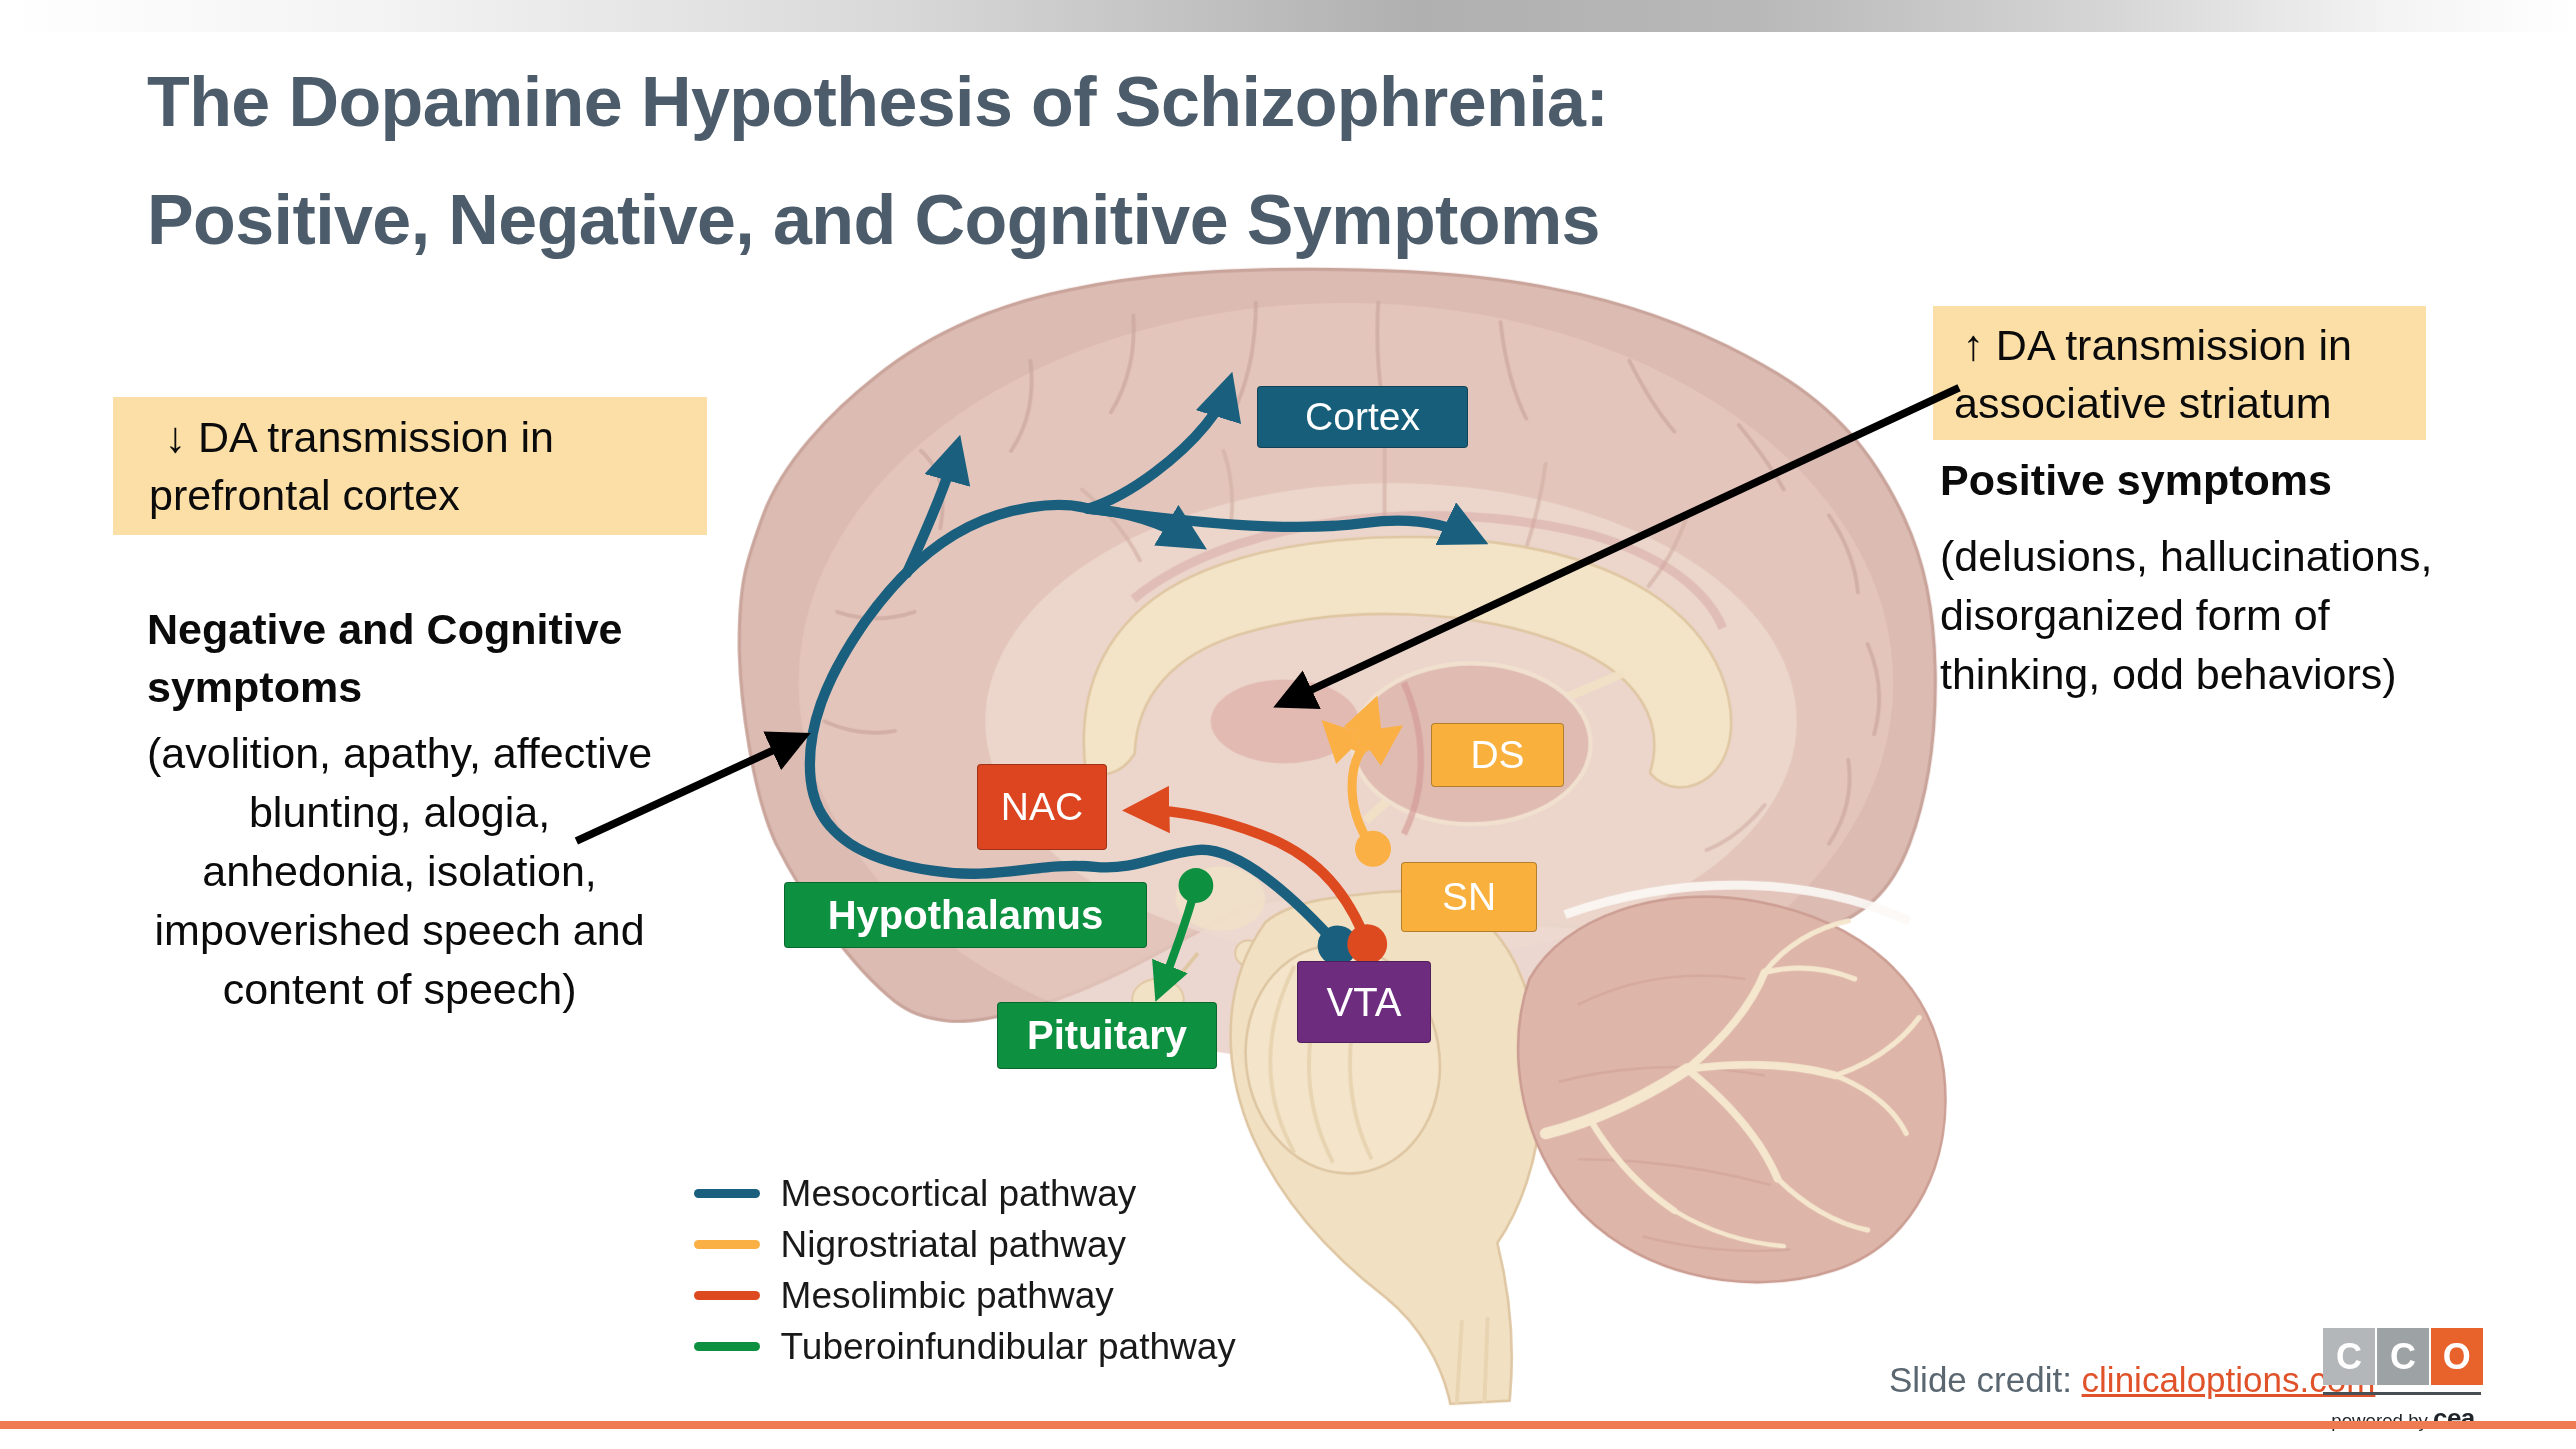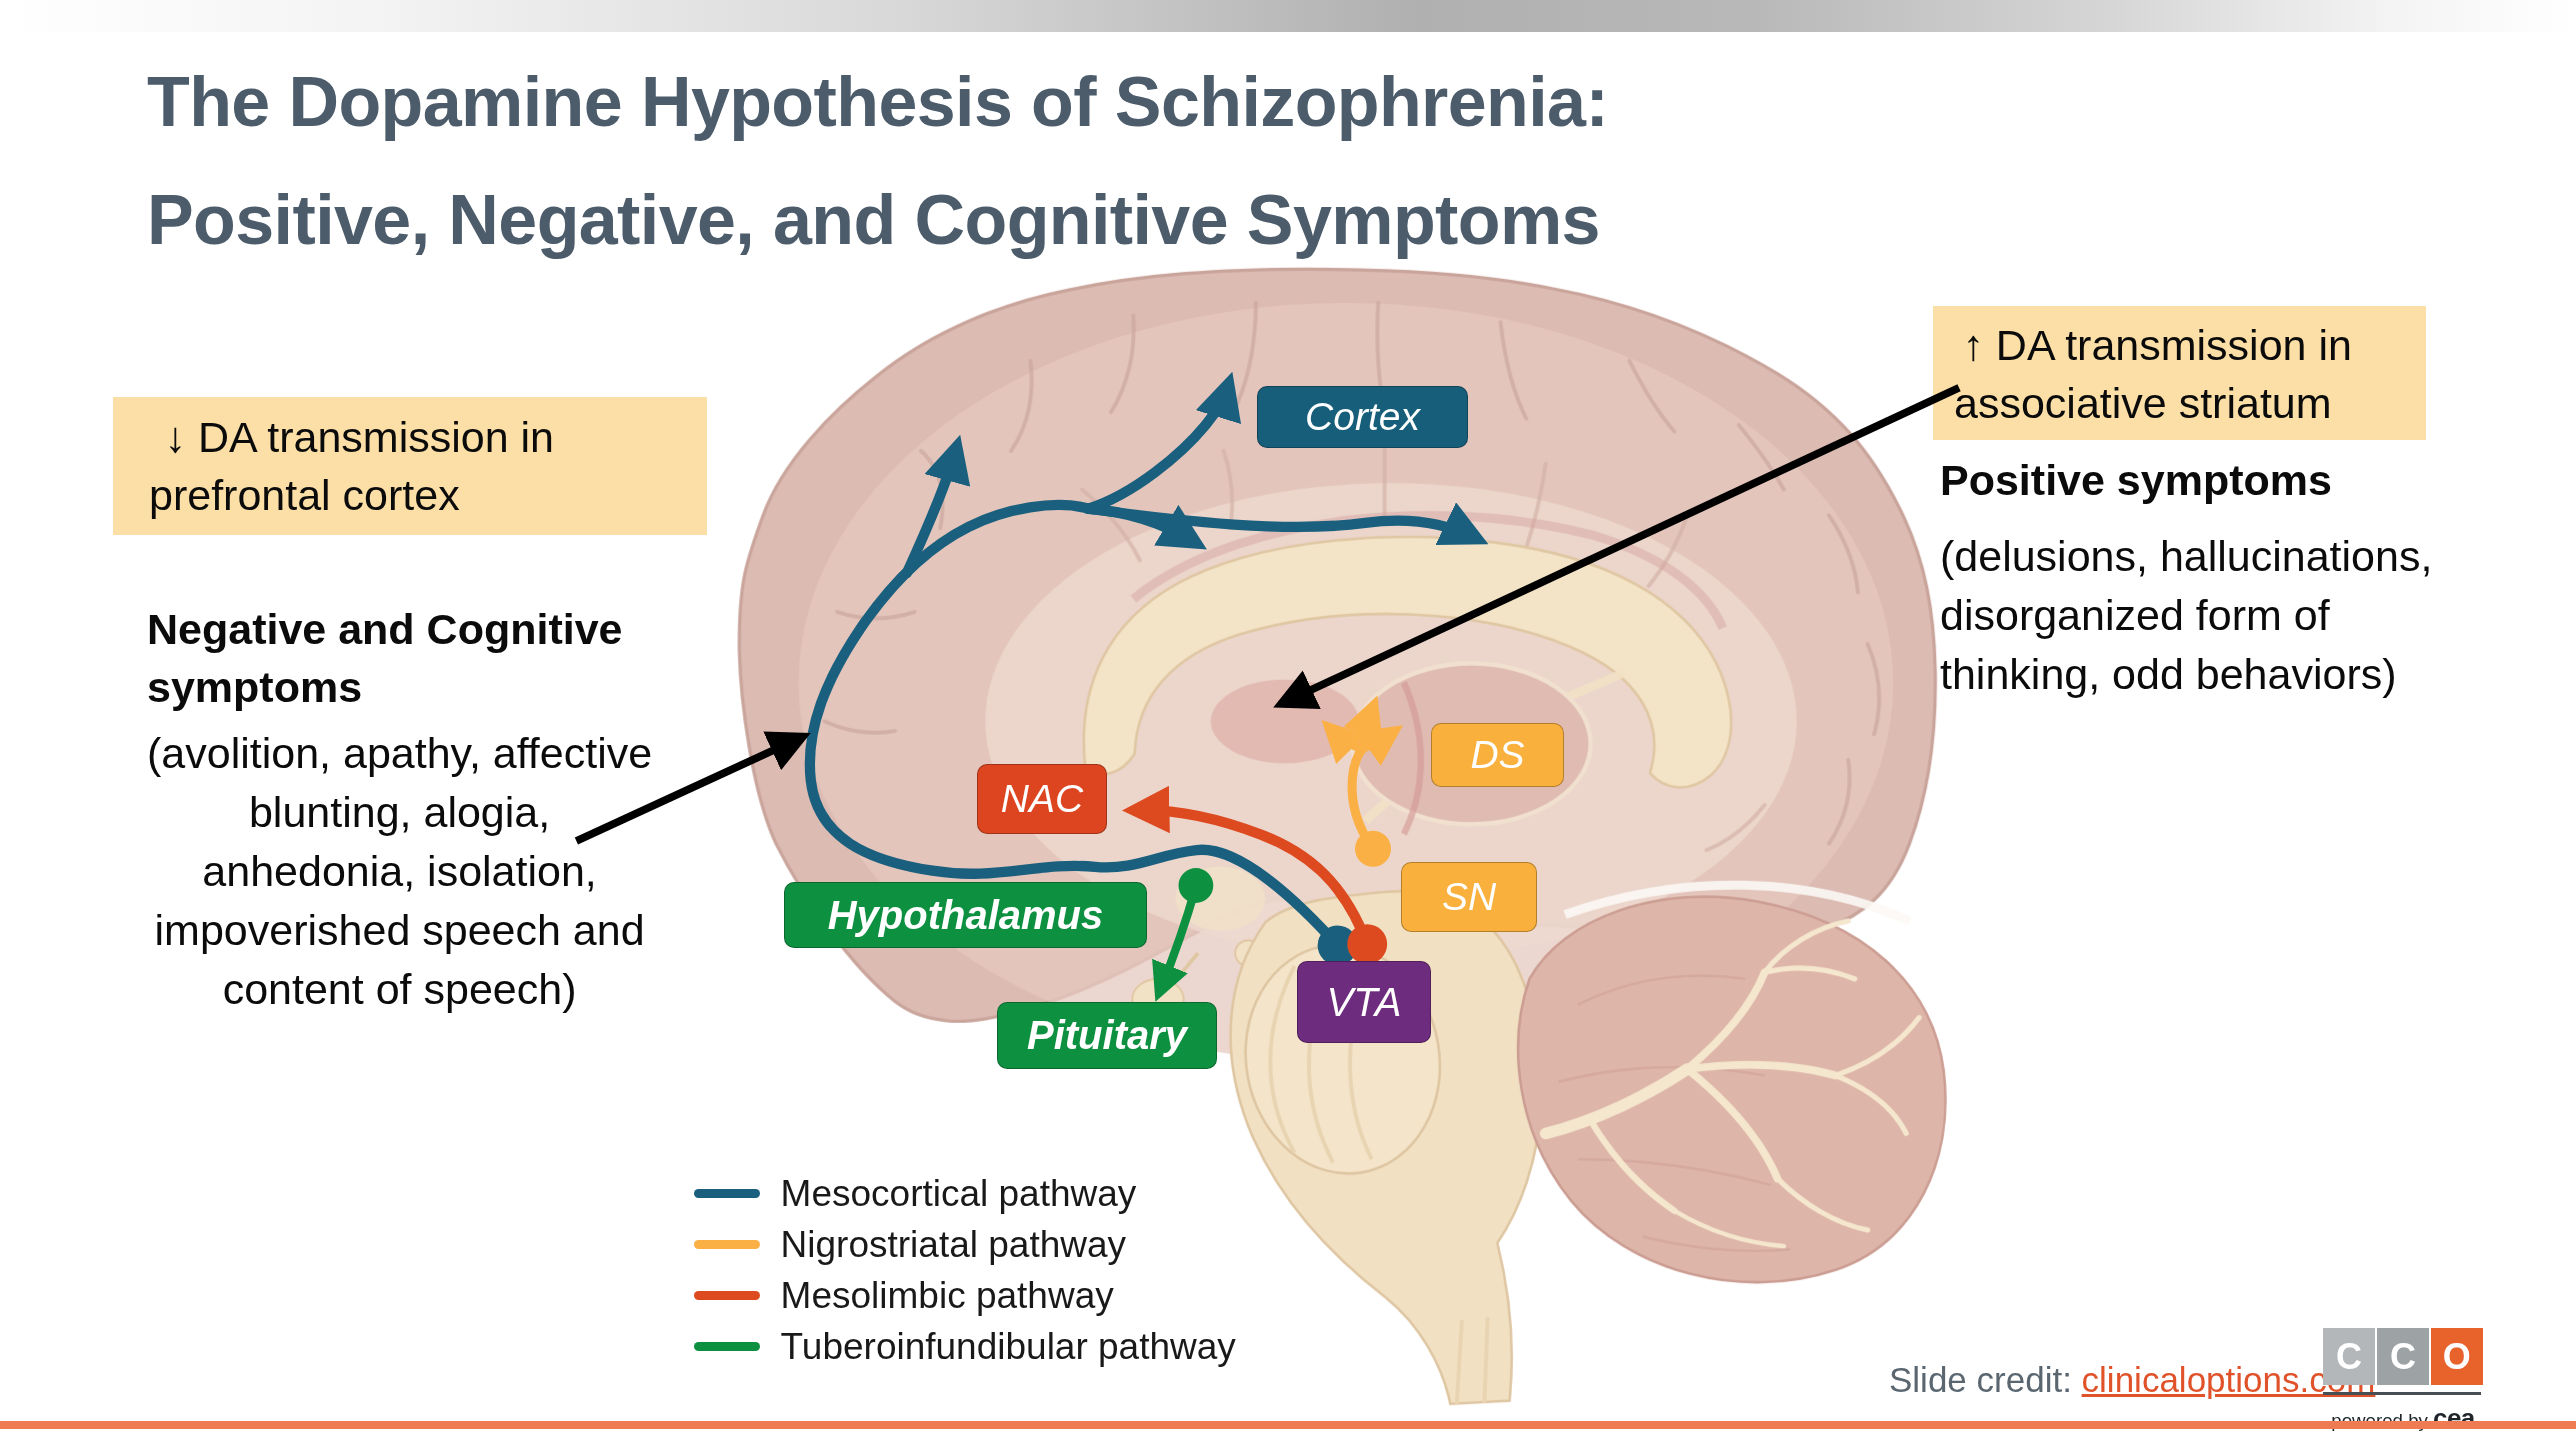--- a/index.html
+++ b/index.html
@@ -23,25 +23,25 @@
   .hl-left{left:113px;top:397px;width:594px;height:138px;padding:11px 0 0 36px;text-indent:15.5px;box-sizing:border-box;}
   .hl-right{left:1933px;top:306px;width:493px;height:134px;padding:10.3px 0 0 21px;text-indent:8.4px;box-sizing:border-box;}
   .blk-heading{font-size:43px;font-weight:700;line-height:58px;color:#0b0b0b;}
   .blk-body{font-size:43px;line-height:59px;color:#0b0b0b;}
   .neg-heading{left:147px;top:600px;}
   .neg-details{left:147px;top:724px;text-align:center;}
   .pos-heading{left:1940px;top:451px;}
   .pos-details{left:1940px;top:527px;}
   .brain-label{
     display:flex;align-items:center;justify-content:center;
-    color:#ffffff;border-radius:10px;border:1.9px solid rgba(0,0,0,0.28);
-    box-sizing:border-box;z-index:3;font-style:italic;
+    color:#ffffff;border-radius:4px;border:1.9px solid rgba(0,0,0,0.28);
+    box-sizing:border-box;z-index:3;
   }
   .lab-cortex{left:1257px;top:386px;width:211px;height:62px;font-size:39px;}
-  .lab-nac{left:977px;top:764px;width:130px;height:70px;font-size:39px;}
+  .lab-nac{left:977px;top:764px;width:130px;height:86px;font-size:39px;}
   .lab-ds{left:1431px;top:723px;width:133px;height:64px;font-size:39px;}
   .lab-sn{left:1401px;top:862px;width:136px;height:70px;font-size:39px;}
   .lab-vta{left:1297px;top:961px;width:134px;height:82px;font-size:40px;}
   .lab-hypo{left:784px;top:882px;width:363px;height:66px;font-size:40px;font-weight:700;}
   .lab-pit{left:997px;top:1002px;width:220px;height:67px;font-size:40px;font-weight:700;}
   .legend{left:694px;top:1168px;z-index:3;}
   .legend-row{display:flex;align-items:center;height:51px;}
   .legend-swatch{width:66px;height:9px;border-radius:4.5px;margin-right:20.6px;flex:0 0 auto;}
   .legend-label{font-size:37px;color:#191919;}
   .credit{left:1889px;top:1360px;font-size:35px;z-index:3;}

